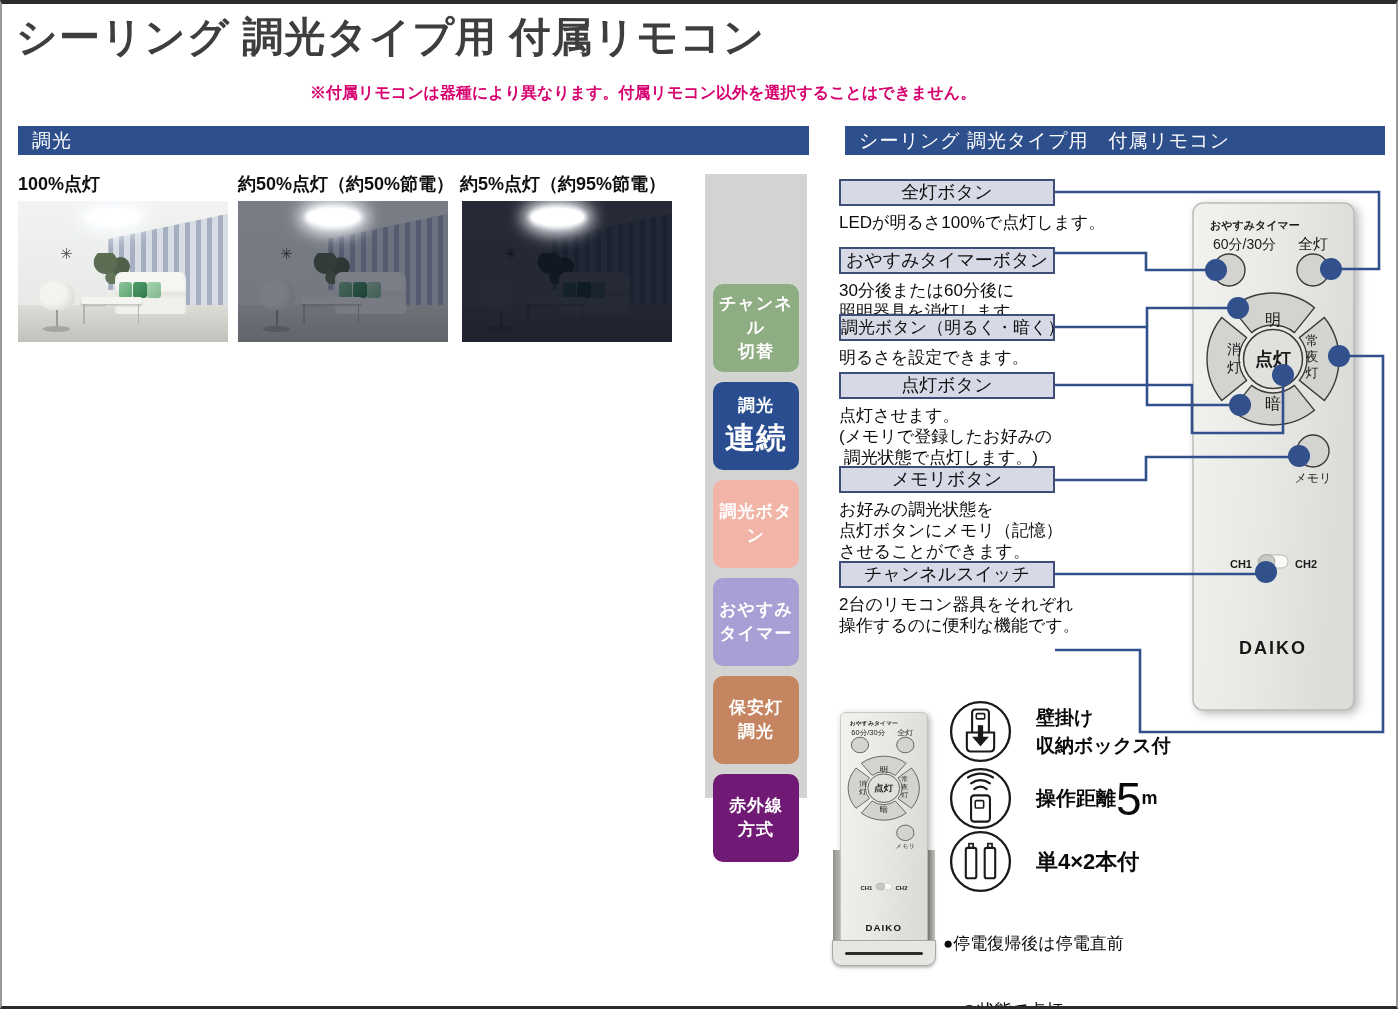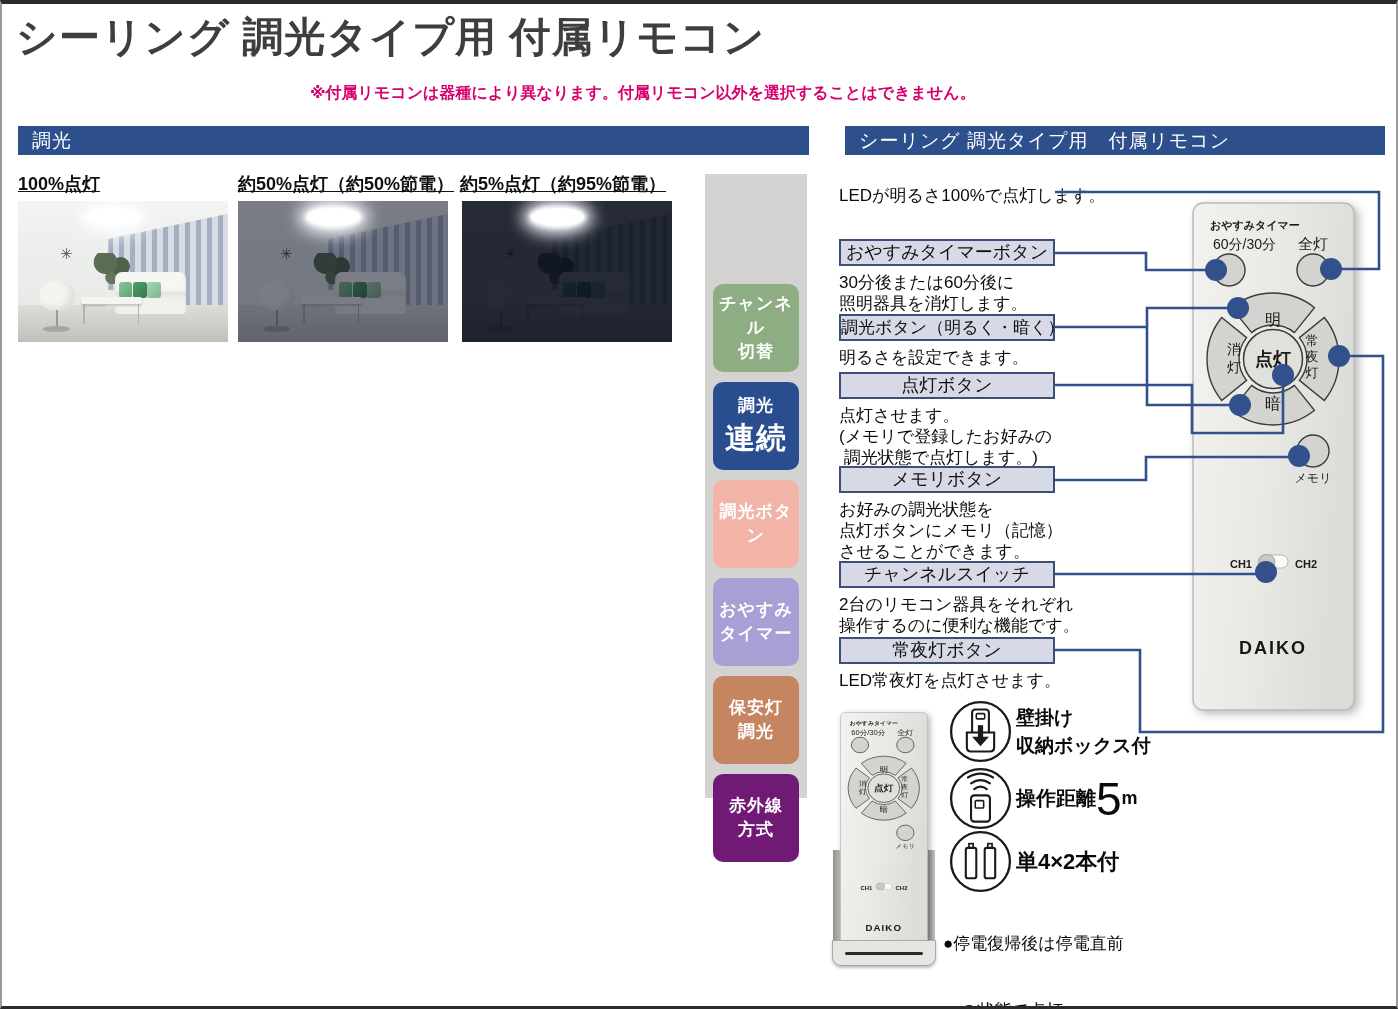--- a/index.html
+++ b/index.html
@@ -7,26 +7,26 @@
     position:relative;width:1398px;height:1009px;background:#fff;overflow:hidden;
     box-sizing:border-box;
     border-top:4px solid #2b2b2b;border-bottom:3px solid #2b2b2b;
     border-left:2px solid #9a9a9a;border-right:2px solid #9a9a9a;
     font-family:"Liberation Sans","DejaVu Sans",sans-serif;color:#111;
   }
   .abs{position:absolute;}
   
   .title{left:14px;top:6px;font-size:41px;font-weight:bold;color:#3e3e3e;letter-spacing:1px;white-space:nowrap;}
   .subtitle{left:10px;top:74px;font-size:20px;color:#0d0d0d;white-space:nowrap;}
-  .note{left:308px;top:79px;font-size:16px;font-weight:bold;color:#d6006e;white-space:nowrap;}
+  .note{left:308px;top:79px;font-size:16px;font-weight:bold;color:#d6006e;white-space:nowrap;font-family:Liberation Serif, serif;}
   .bar{top:122px;height:29px;background:#2d4f8c;color:#fff;font-size:19px;line-height:29px;padding-left:14px;box-sizing:border-box;letter-spacing:1px;}
   .bar-left{left:16px;width:791px;}
   .bar-right{left:843px;width:540px;}
   
-  .photo-group{position:absolute;top:168px;text-decoration:underline;}
+  .photo-group{position:absolute;top:168px;}
   .photo-label{font-size:18px;font-weight:600;color:#101010;height:23px;white-space:nowrap;}
   .photo{position:relative;width:210px;height:141px;margin-top:6px;overflow:hidden;
     background:linear-gradient(180deg,#f3f4f2 0%,#ecefec 32%,#e8eae8 74%,#e3e4e1 74%);}
   .blinds{position:absolute;right:0;top:0;width:57%;height:100%;
     background:repeating-linear-gradient(90deg,#a6afc1 0 5px,#d8dde5 5px 11px);
     clip-path:polygon(0 27%,100% 9%,100% 84%,0 67%);}
   .floor{position:absolute;left:0;bottom:0;width:100%;height:26%;background:linear-gradient(180deg,#dddcd7,#c1c0ba);}
   .lamp{position:absolute;left:33%;top:5%;width:25%;height:13%;background:#fff;border-radius:50%;
     box-shadow:0 0 16px 9px rgba(250,252,255,.95),0 0 4px 2px #fff;z-index:9;}
   .clock{position:absolute;left:20%;top:31%;color:#4f4f4f;font-size:15px;z-index:2;}
@@ -73,21 +73,21 @@
   .rail{position:absolute;width:8px;height:108px;top:846px;background:linear-gradient(90deg,#8f8f8b,#c6c6c2);z-index:1;}
   .rail-l{left:831px;} .rail-r{left:925px;}
   .tray{position:absolute;left:830px;top:936px;width:104px;height:26px;background:#e6e7e3;border:1px solid #a8a8a4;
     border-radius:0 0 9px 9px;z-index:4;box-sizing:border-box;box-shadow:0 2px 3px rgba(0,0,0,.25);}
   .tray::after{content:"";position:absolute;left:12%;top:11px;width:76%;height:3px;background:#2c2c2c;border-radius:2px;}
   
   .overlay{position:absolute;left:0;top:0;z-index:30;pointer-events:none;}
   .cline{stroke:#32508c;stroke-width:2.6;fill:none;}
   .dot{fill:#32508c;}
   
-  .feature{position:absolute;left:947px;display:flex;align-items:center;gap:4px;z-index:5;}
+  .feature{position:absolute;left:947px;display:flex;align-items:center;gap:24px;z-index:5;}
   .f-icon{flex:0 0 63px;}
   .f-lines{font-size:19px;font-weight:600;line-height:28px;color:#0a0a0a;white-space:nowrap;}
   .f-range{display:flex;align-items:center;white-space:nowrap;}
   .f-prefix{font-size:20px;font-weight:600;color:#0a0a0a;}
   .f-big{font-size:46px;font-weight:400;color:#0a0a0a;line-height:1;}
   .f-unit{font-size:18px;font-weight:600;color:#0a0a0a;}
   .f-batt{font-size:22px;font-weight:600;color:#0a0a0a;white-space:nowrap;}
   .notes{position:absolute;left:941px;top:884px;font-size:17px;line-height:22.4px;color:#0a0a0a;white-space:pre;z-index:5;}
 </style>
 </head>
@@ -201,23 +201,24 @@
       <div class="b-line">保安灯</div>
       <div class="b-line">調光</div>
     </div>
     <div class="badge" style="top:600px;background:#701a75">
       <div class="b-line">赤外線</div>
       <div class="b-line">方式</div>
     </div>
   </div>
 
   <div class="co" style="top:175px">
+    <div class="co-box">全灯ボタン</div>
     <div class="co-desc">LEDが明るさ100%で点灯します。</div>
   </div>
-  <div class="co" style="top:235px">
+  <div class="co" style="top:243px">
     <div class="co-box">おやすみタイマーボタン</div>
     <div class="co-desc">30分後または60分後に
 照明器具を消灯します。</div>
   </div>
   <div class="co" style="top:310px">
     <div class="co-box" style="font-size:17px">調光ボタン（明るく・暗く）</div>
     <div class="co-desc">明るさを設定できます。</div>
   </div>
   <div class="co" style="top:462px">
     <div class="co-box">メモリボタン</div>
@@ -228,24 +229,20 @@
   <div class="co" style="top:368px">
     <div class="co-box">点灯ボタン</div>
     <div class="co-desc">点灯させます。
 (メモリで登録したお好みの
  調光状態で点灯します。)</div>
   </div>
   <div class="co" style="top:557px">
     <div class="co-box">チャンネルスイッチ</div>
     <div class="co-desc">2台のリモコン器具をそれぞれ
 操作するのに便利な機能です。</div>
-  </div>
-  <div class="co" style="top:633px">
-    <div class="co-box">常夜灯ボタン</div>
-    <div class="co-desc">LED常夜灯を点灯させます。</div>
   </div>
 
   <svg class="remote-big" width="163" height="509" viewBox="0 0 163 509">
     <defs>
       <linearGradient id="rg" x1="0" y1="0" x2="1" y2="0.25">
         <stop offset="0" stop-color="#f2f3ef"></stop>
           <stop offset="0.55" stop-color="#e8e9e5"></stop>
           <stop offset="1" stop-color="#dcddd9"></stop>
       </linearGradient>
     </defs>

